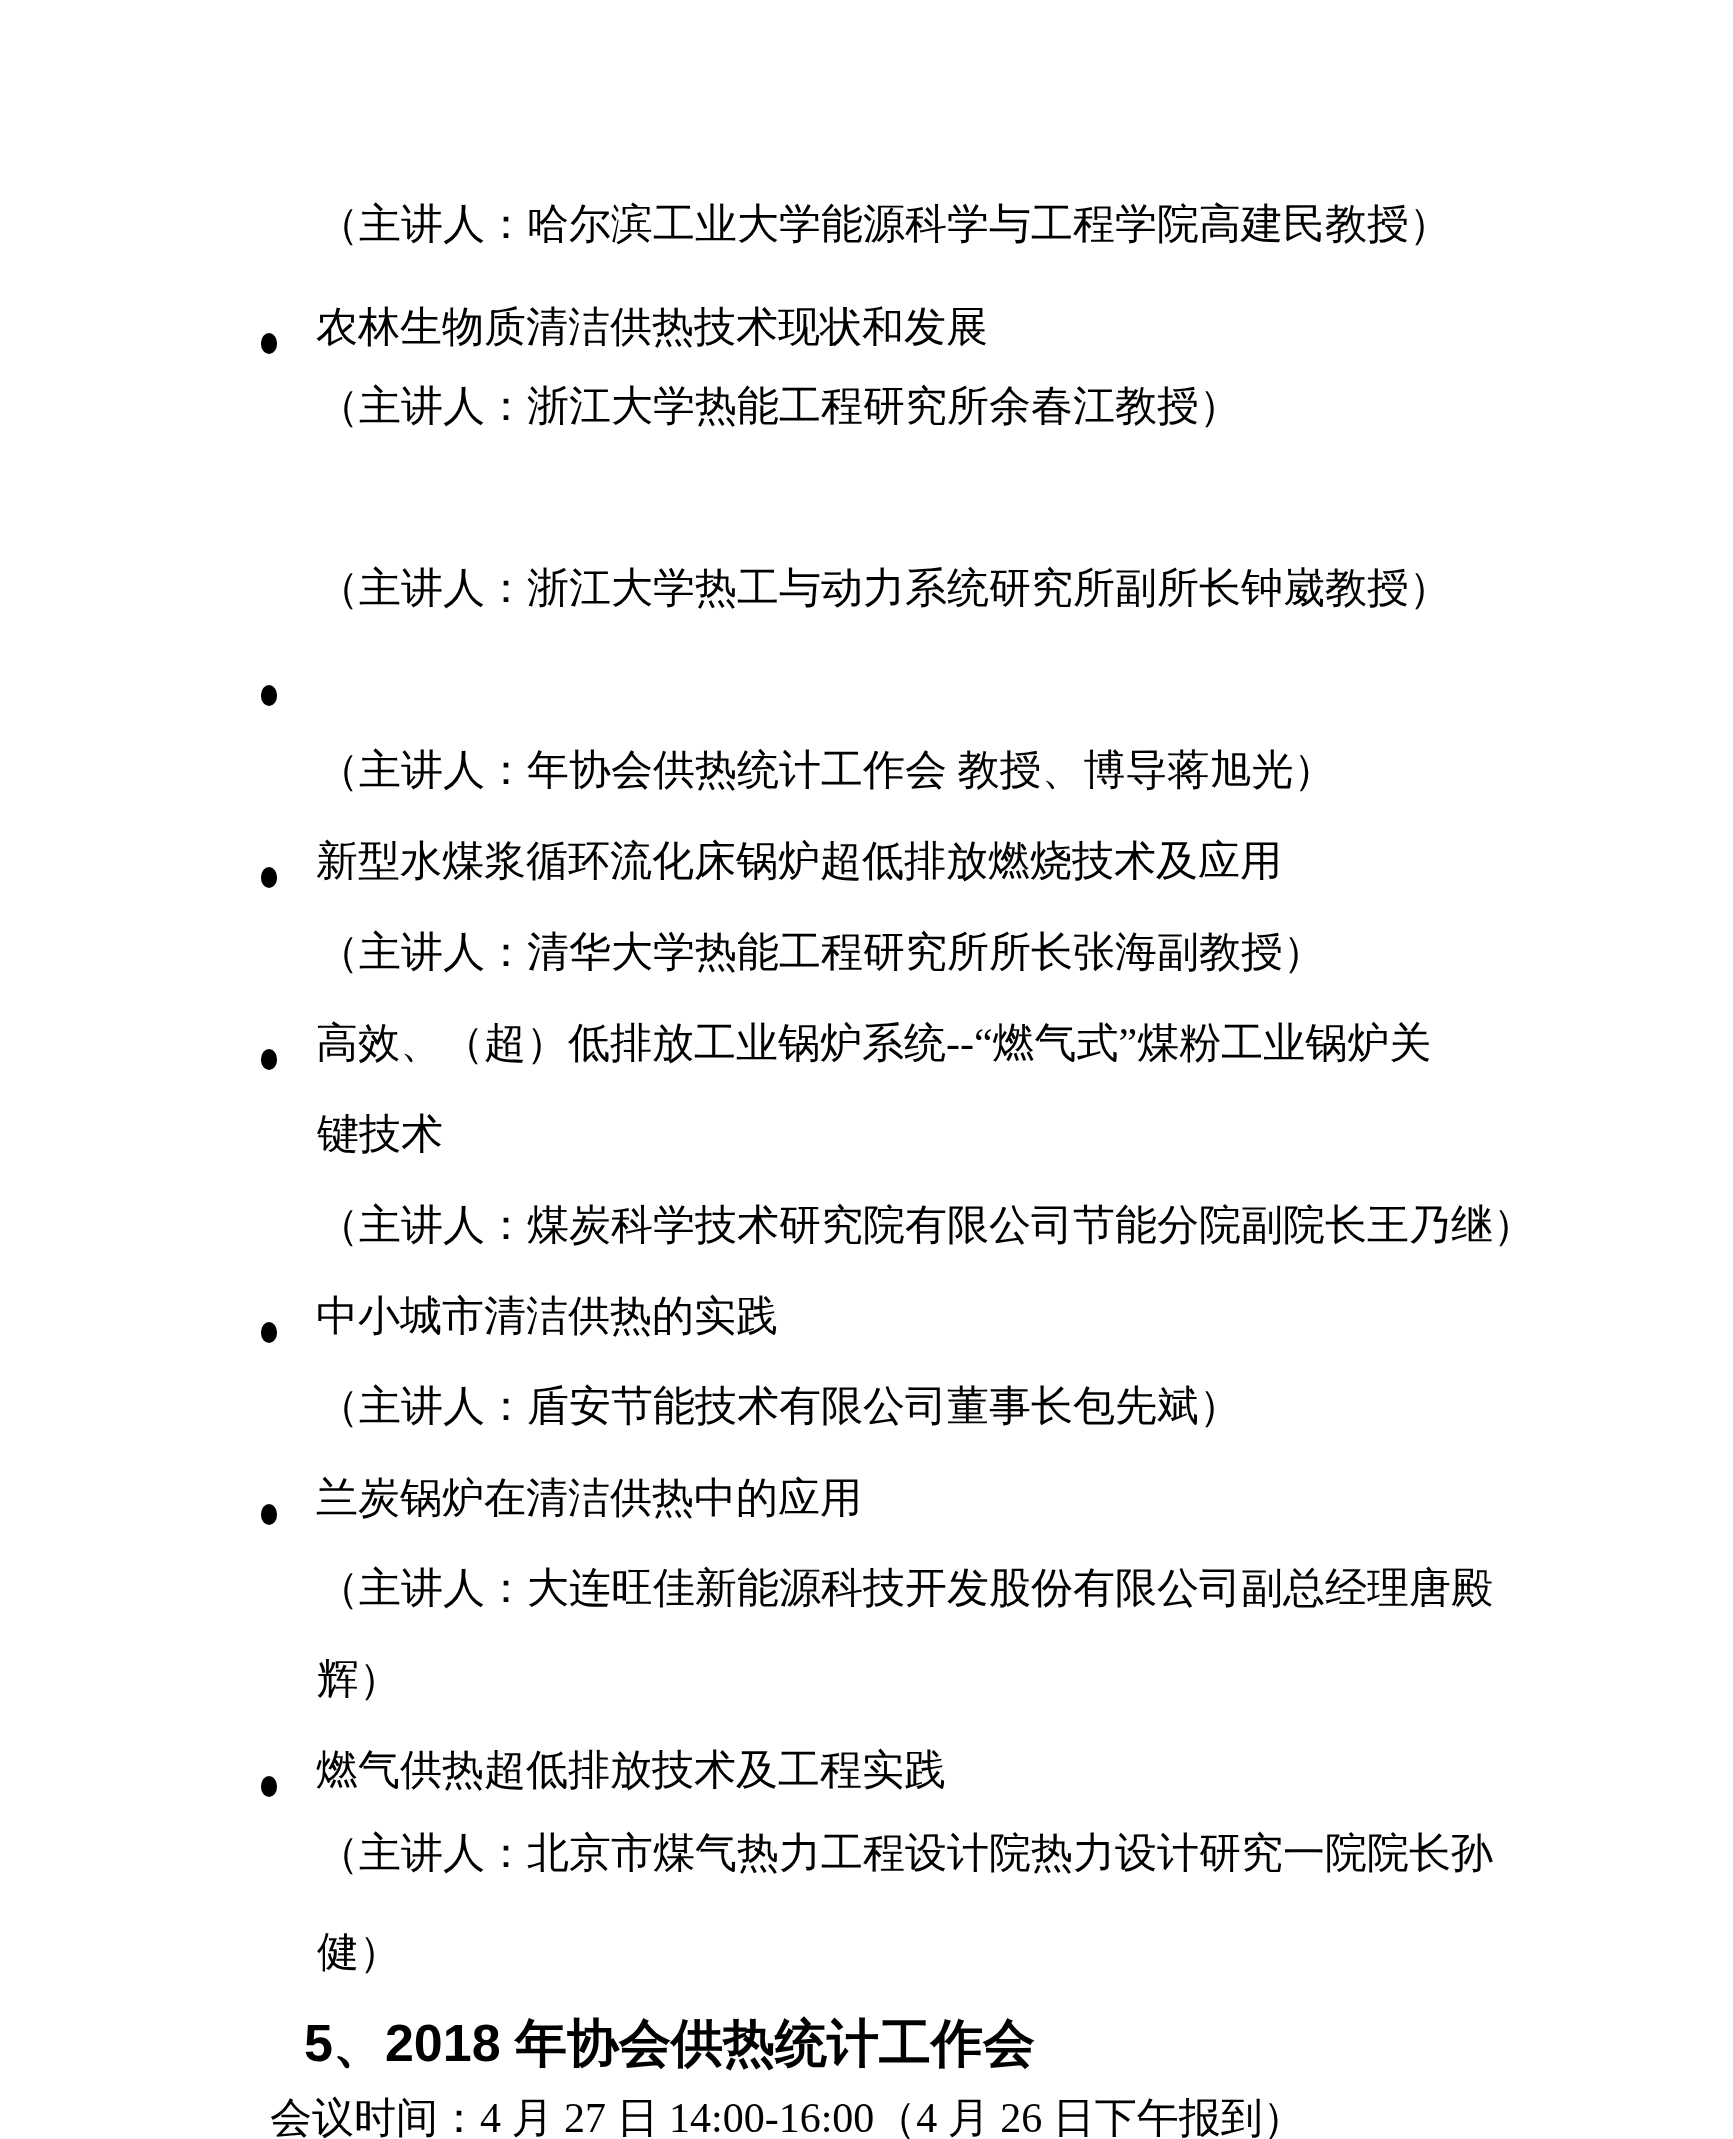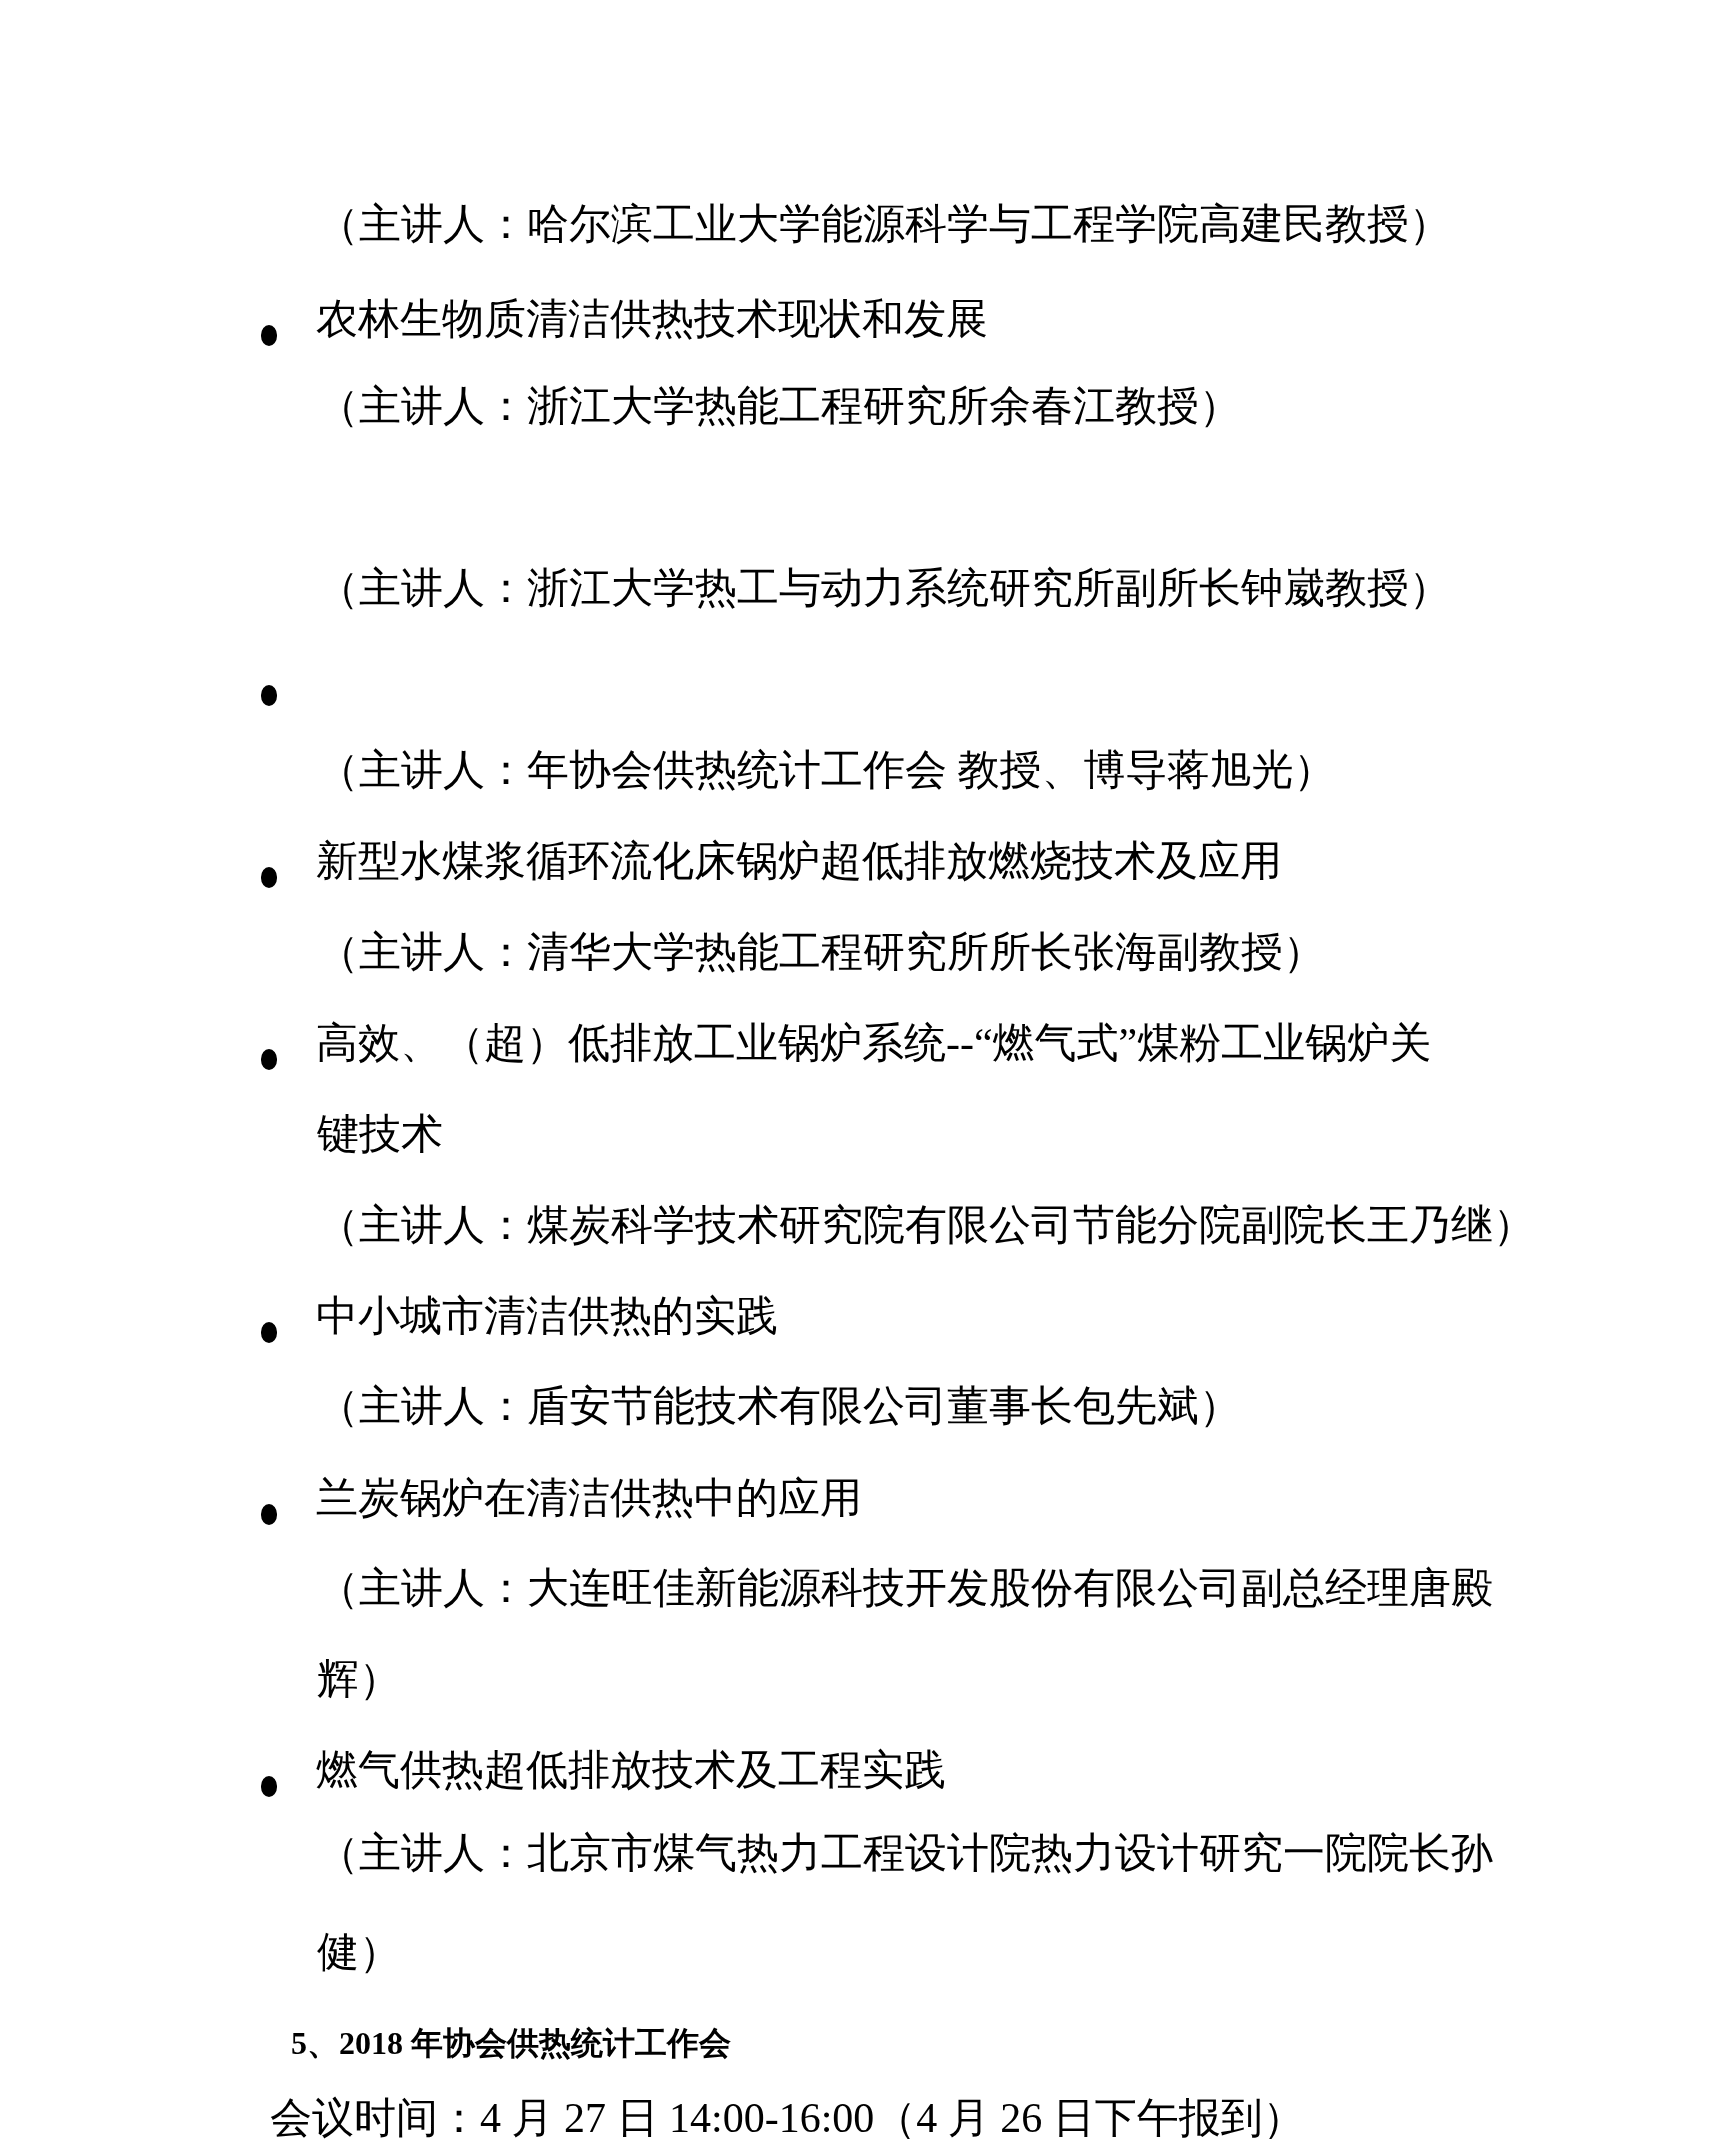--- a/index.html
+++ b/index.html
@@ -30,35 +30,35 @@
   .dot {
     position: absolute;
     left: 0;
     top: 51px;
     width: 16.3px;
     height: 20.5px;
     background: #000000;
     border-radius: 50%;
   }
   .heading-ln {
-    left: 291px;
-    font-size: 32px;
+    left: 304px;
+    font-size: 52px;
     font-weight: bold;
-    font-family: Liberation Serif, serif;
+    font-family: Liberation Sans, sans-serif;
   }
   .meta-time-ln { left: 270px; }
 </style>
 </head>
 <body>
 
 <div class="page">
 
   <div class="ln speaker-ln" style="top:179px">（主讲人：哈尔滨工业大学能源科学与工程学院高建民教授）</div>
 
-  <div class="ln bullet-ln" style="top:274px">
+  <div class="ln bullet-ln" style="top:282px">
     <span class="dot"></span>
     <span>农林生物质清洁供热技术现状和发展</span>
   </div>
   <div class="ln speaker-ln" style="top:361px">（主讲人：浙江大学热能工程研究所余春江教授）</div>
 
   <div class="ln speaker-ln" style="top:543px">（主讲人：浙江大学热工与动力系统研究所副所长钟崴教授）</div>
 
   <div class="ln bullet-ln" style="top:634px">
     <span class="dot"></span>
   </div>

